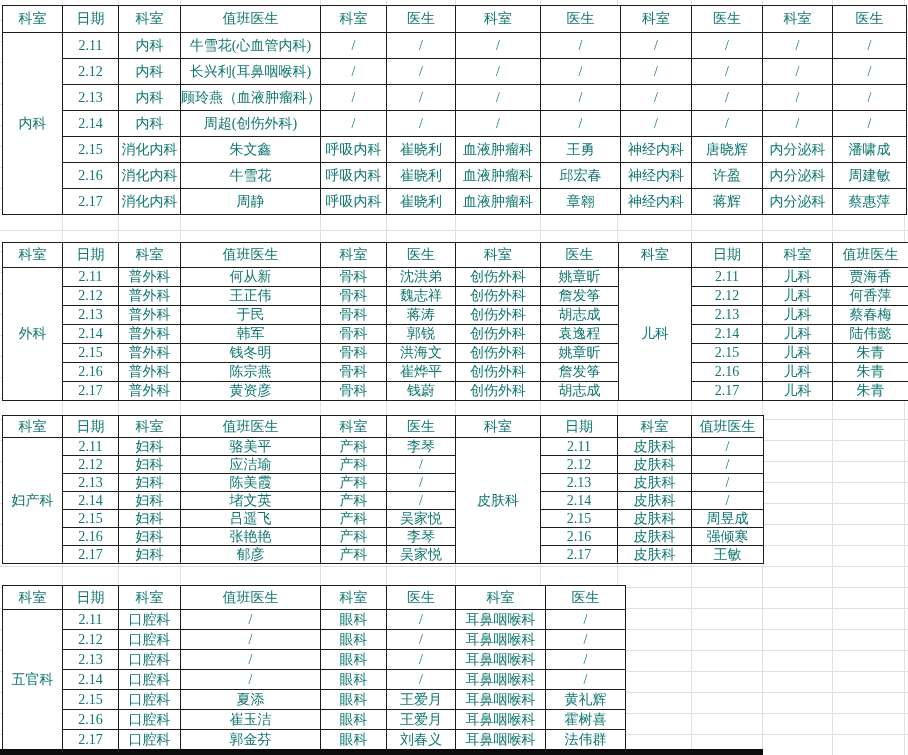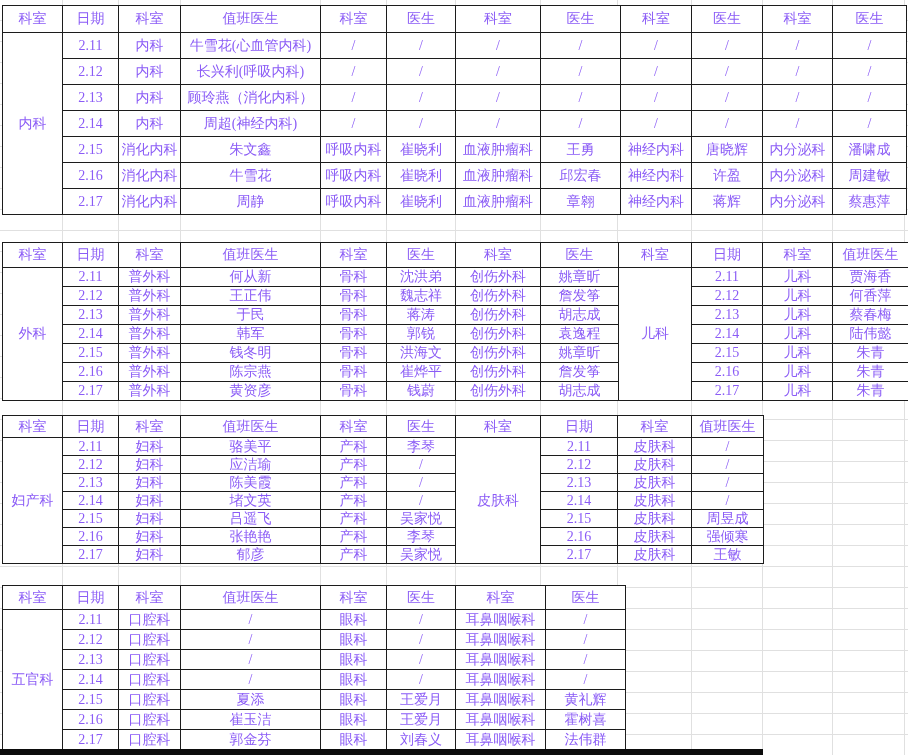--- a/index.html
+++ b/index.html
@@ -2,21 +2,21 @@
 <html><head>
 <meta charset="utf-8">
 <style>
   html,body{margin:0;padding:0;background:#ffffff;}
   #canvas{
     position:relative;
     width:908px;height:755px;
     background:#ffffff;
     overflow:hidden;
     font-family:"Liberation Serif","DejaVu Serif",serif;
-    color:#8b5cf6;
+    color:#0f766e;
   }
   
   #canvas::before{
     content:"";
     position:absolute;inset:0;
     background:repeating-linear-gradient(to bottom,transparent 0,transparent 20px,#e0e0e0 20px,#e0e0e0 21px);
     z-index:0;
   }
   .vline{position:absolute;top:0;bottom:0;width:1px;background:#e0e0e0;z-index:0;}
   table.blk{
@@ -103,47 +103,47 @@
           <td>/</td>
           <td>/</td>
           <td>/</td>
           <td>/</td>
           <td>/</td>
           <td>/</td>
         </tr>
         <tr style="height:26px">
           <td>2.12</td>
           <td>内科</td>
-          <td>长兴利(呼吸内科)</td>
+          <td>长兴利(耳鼻咽喉科)</td>
           <td>/</td>
           <td>/</td>
           <td>/</td>
           <td>/</td>
           <td>/</td>
           <td>/</td>
           <td>/</td>
           <td>/</td>
         </tr>
         <tr style="height:26px">
           <td>2.13</td>
           <td>内科</td>
-          <td>顾玲燕（消化内科）</td>
+          <td>顾玲燕（血液肿瘤科）</td>
           <td>/</td>
           <td>/</td>
           <td>/</td>
           <td>/</td>
           <td>/</td>
           <td>/</td>
           <td>/</td>
           <td>/</td>
         </tr>
         <tr style="height:26px">
           <td>2.14</td>
           <td>内科</td>
-          <td>周超(神经内科)</td>
+          <td>周超(创伤外科)</td>
           <td>/</td>
           <td>/</td>
           <td>/</td>
           <td>/</td>
           <td>/</td>
           <td>/</td>
           <td>/</td>
           <td>/</td>
         </tr>
         <tr style="height:26px">

